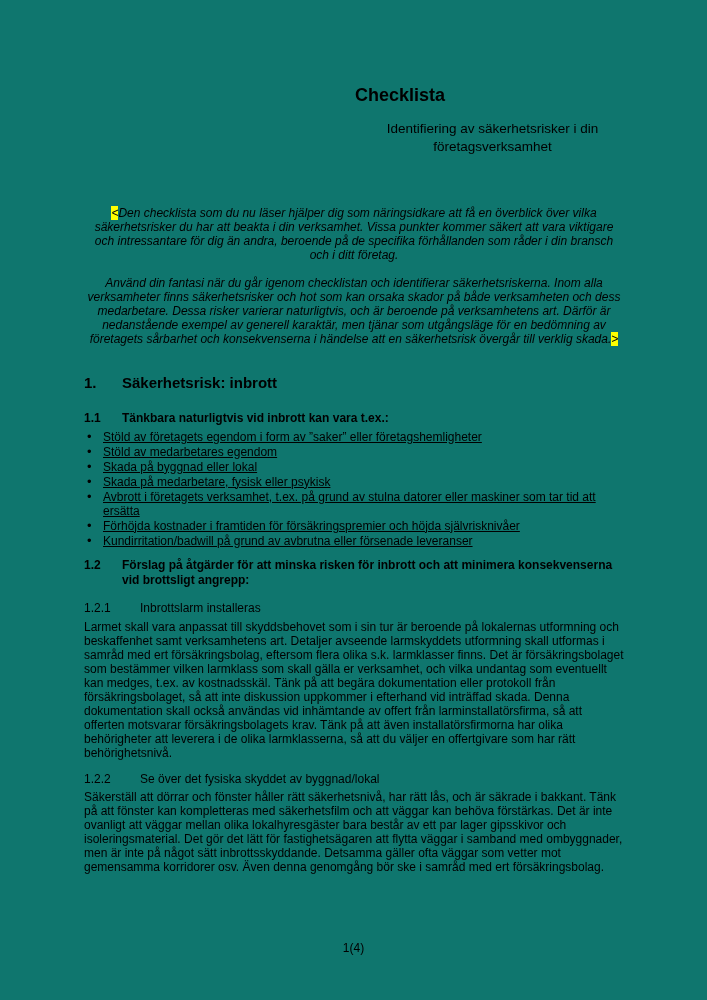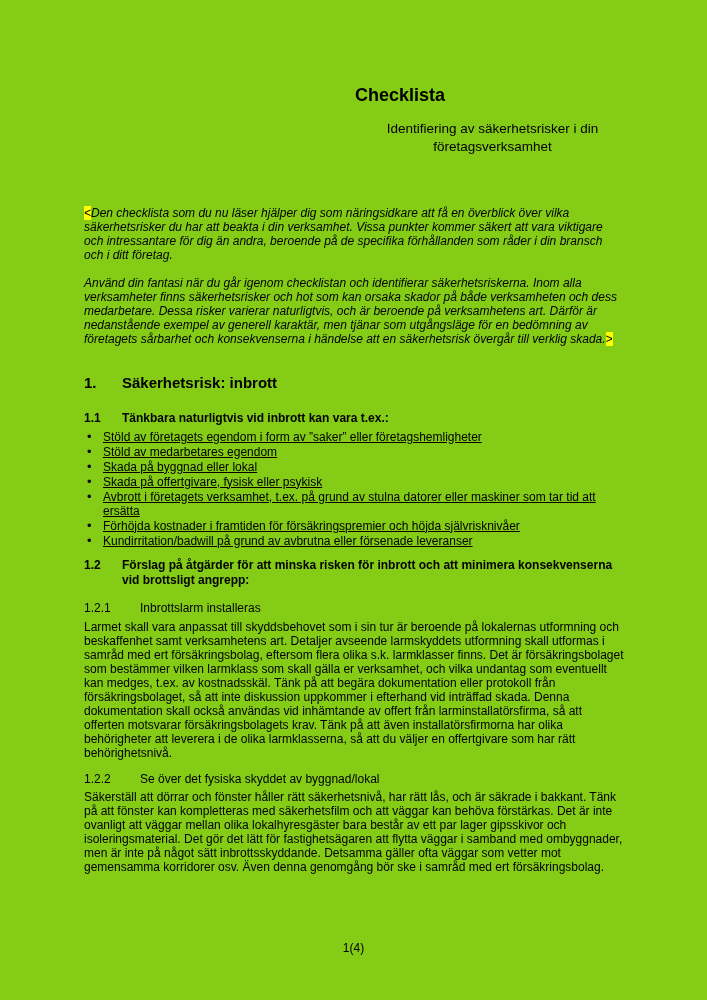--- a/index.html
+++ b/index.html
@@ -1,39 +1,39 @@
 <!DOCTYPE html>
 <html lang="sv" style="--highlight: #ffff00;"><head>
 <meta charset="utf-8">
 <style>
   html, body { margin: 0; padding: 0; background: #ffffff; }
   .page {
     position: relative;
     width: 707px;
     height: 1000px;
-    background: #84cc16;
+    background: #0f766e;
     color: #000000;
     font-family: "Liberation Sans", sans-serif;
     overflow: hidden;
   }
   .titleblock { position: absolute; left: 355px; top: 85px; width: 275px; }
   .doc-title   { font-size: 18px; font-weight: 700; line-height: 21px; margin: 0; }
   .doc-subtitle{ font-size: 13.5px; font-weight: 400; line-height: 18px; margin: 14px 0 0 0; text-align: center; }
 
   .content {
     position: absolute;
     left: 84px;
     top: 0;
     width: 540px;
     padding-top: 206px;
     font-size: 12px;
     line-height: 14px;
   }
   p { margin: 0; }
-  .intro { font-style: italic; }
+  .intro { font-style: italic; text-align: center; }
   .intro-1 { margin-bottom: 14px; }
   .hl { background: var(--highlight, #ffff00); }
 
   .h-sec   { display: flex; margin-top: 28px; font-size: 15px; font-weight: 700; line-height: 17px; }
   .h-sec .num { flex: 0 0 38px; }
   .h-sub   { display: flex; margin-top: 20px; font-size: 12px; font-weight: 700; line-height: 14.5px; }
   .h-sub .num { flex: 0 0 38px; }
   .h-sub.h-12 { margin-top: 10px; line-height: 15.5px; }
   .h-subsub{ display: flex; margin-top: 12px; font-size: 12px; line-height: 14px; }
   .h-subsub .num { flex: 0 0 56px; }
@@ -78,21 +78,21 @@
 
     <div class="h-sub">
       <span class="num">1.1</span>
       <span>Tänkbara naturligtvis vid inbrott kan vara t.ex.:</span>
     </div>
 
     <ul class="bullets">
       <li>Stöld av företagets egendom i form av ”saker” eller företagshemligheter</li>
       <li>Stöld av medarbetares egendom</li>
       <li>Skada på byggnad eller lokal</li>
-      <li>Skada på offertgivare, fysisk eller psykisk</li>
+      <li>Skada på medarbetare, fysisk eller psykisk</li>
       <li>Avbrott i företagets verksamhet, t.ex. på grund av stulna datorer eller maskiner som tar tid att ersätta</li>
       <li>Förhöjda kostnader i framtiden för försäkringspremier och höjda självrisknivåer</li>
       <li>Kundirritation/badwill på grund av avbrutna eller försenade leveranser</li>
     </ul>
 
     <div class="h-sub h-12">
       <span class="num">1.2</span>
       <span>Förslag på åtgärder för att minska risken för inbrott och att minimera konsekvenserna vid brottsligt angrepp:</span>
     </div>
 

